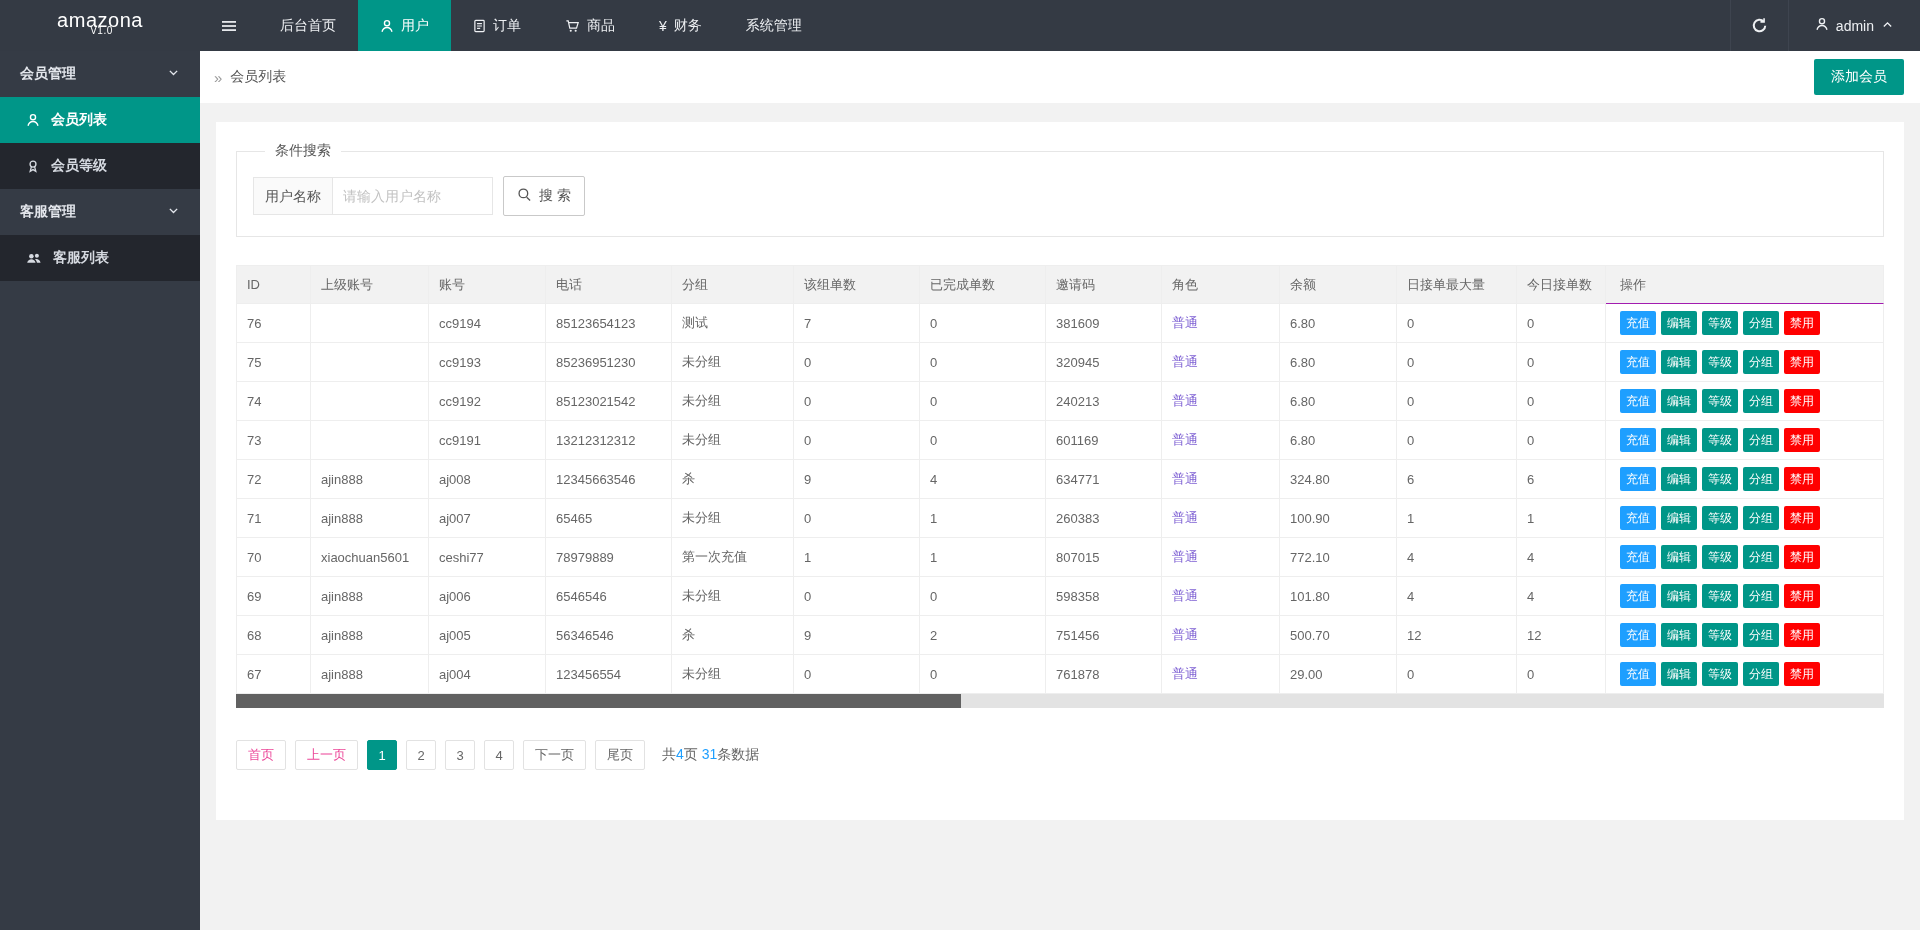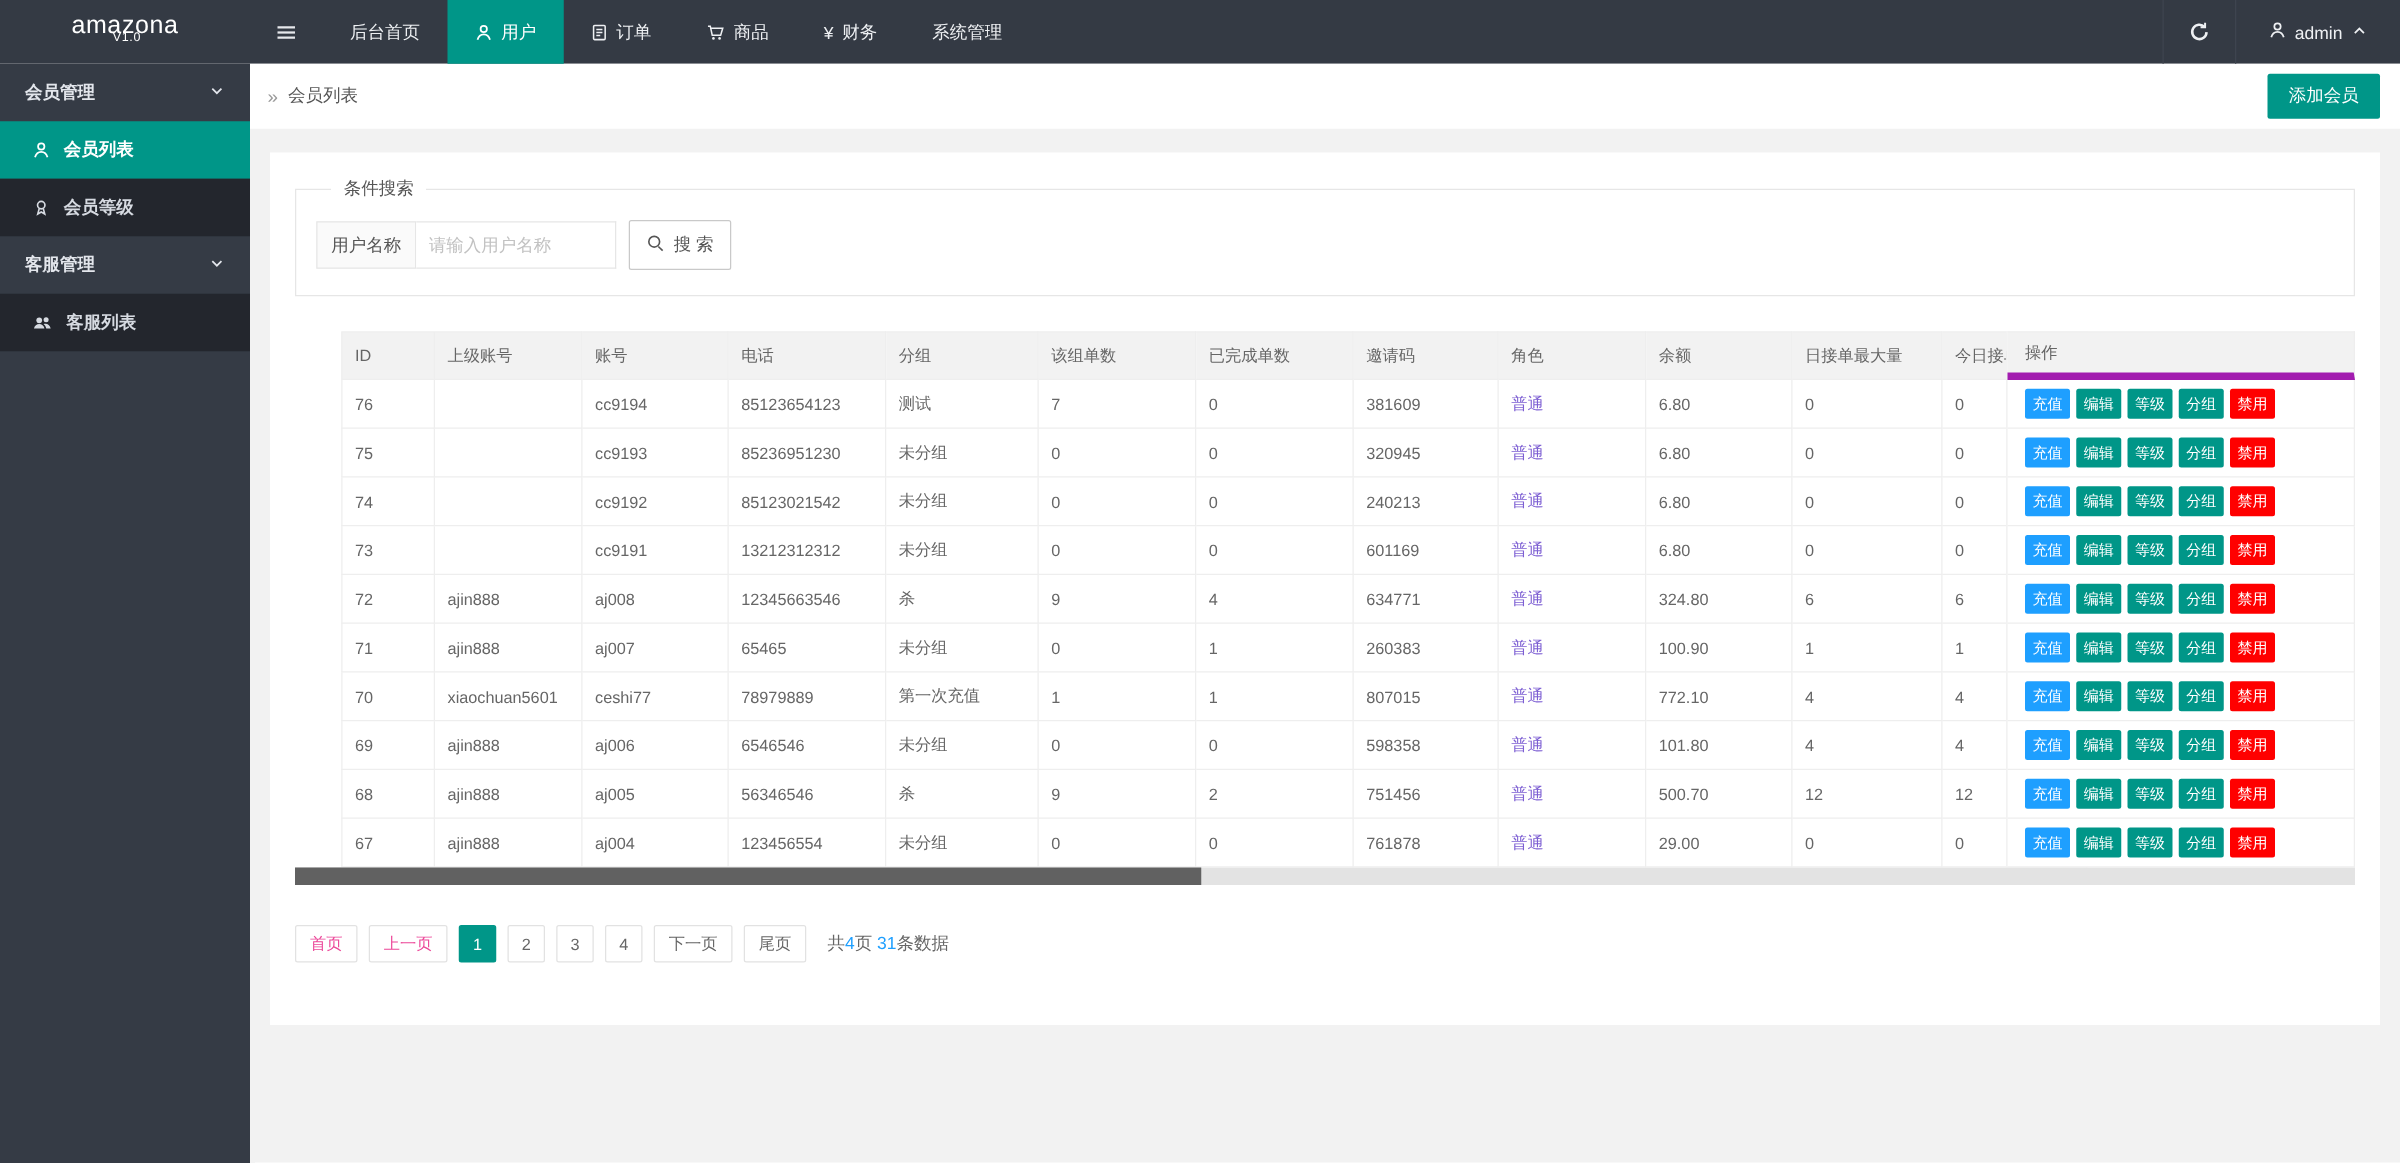--- a/index.html
+++ b/index.html
@@ -39,28 +39,28 @@
   
   .search-fs { border:1px solid #e6e6e6; padding:10px 16px 20px; margin:0; }
   .search-fs legend { padding:0 10px; margin-left:12px; font-size:14px; color:#555; }
   .search-row { display:flex; align-items:center; margin-top:6px; }
   .addon { height:38px; line-height:36px; padding:0 11px; background:#fafafa; border:1px solid #e6e6e6; font-size:14px; color:#555; white-space:nowrap; }
   .search-input { height:38px; width:160px; border:1px solid #e6e6e6; border-left:none; padding:0 10px; font-size:14px; color:#333; outline:none; }
   .search-input::placeholder { color:#c2c2c2; }
   .search-btn { margin-left:10px; height:40px; padding:0 13px; background:#fff; border:1px solid #c9c9c9; border-radius:2px; font-size:14px; color:#555; display:flex; align-items:center; gap:7px; cursor:pointer; }
   
   .table-wrap { position:relative; margin-top:28px; width:1648px; overflow:hidden; }
-  table { border-collapse:separate; border-spacing:0; table-layout:fixed; width:1397px;margin-left:37px; }
+  table { border-collapse:separate; border-spacing:0; table-layout:fixed; width:1397px; }
   th, td { height:39px; padding:0 10px; font-size:13px; color:#666; font-weight:normal; text-align:left; white-space:nowrap; overflow:hidden; border-right:1px solid #eee; border-bottom:1px solid #eee; }
   th { background:#f2f2f2; border-top:1px solid #eee; color:#666; }
   th:first-child, td:first-child { border-left:1px solid #eee; }
   .role-badge { color:#7d5fd3; }
   
   .op-col { position:absolute; top:0; right:0; width:279px; background:#fff; border-left:1px solid #eee; }
-  .op-header { height:39px; background:#f2f2f2; border-top:1px solid #eee; border-bottom:6px solid #a21caf; border-right:1px solid #eee; display:flex; align-items:center; padding:0 14px; font-size:13px; color:#666; }
+  .op-header { height:39px; background:#f2f2f2; border-top:1px solid #eee; border-bottom:1px solid #a21caf; border-right:1px solid #eee; display:flex; align-items:center; padding:0 14px; font-size:13px; color:#666; }
   .op-row { height:39px; border-bottom:1px solid #eee; border-right:1px solid #eee; display:flex; align-items:center; gap:5px; padding:0 14px; }
   .mini-btn { height:24px; padding:0 6px; border:none; border-radius:2px; color:#fff; font-size:12px; cursor:pointer; white-space:nowrap; }
   .btn-blue { background:#1E9FFF; }
   .btn-teal { background:#009688; }
   .btn-red  { background:#ff0000; }
   
   .hscroll { width:1648px; height:14px; background:#e3e3e3; position:relative; }
   .hscroll-thumb { position:absolute; left:0; top:0; bottom:0; width:44%; background:#616161; cursor:pointer; }
   
   .pagination { margin-top:32px; display:flex; align-items:center; gap:9px; }

